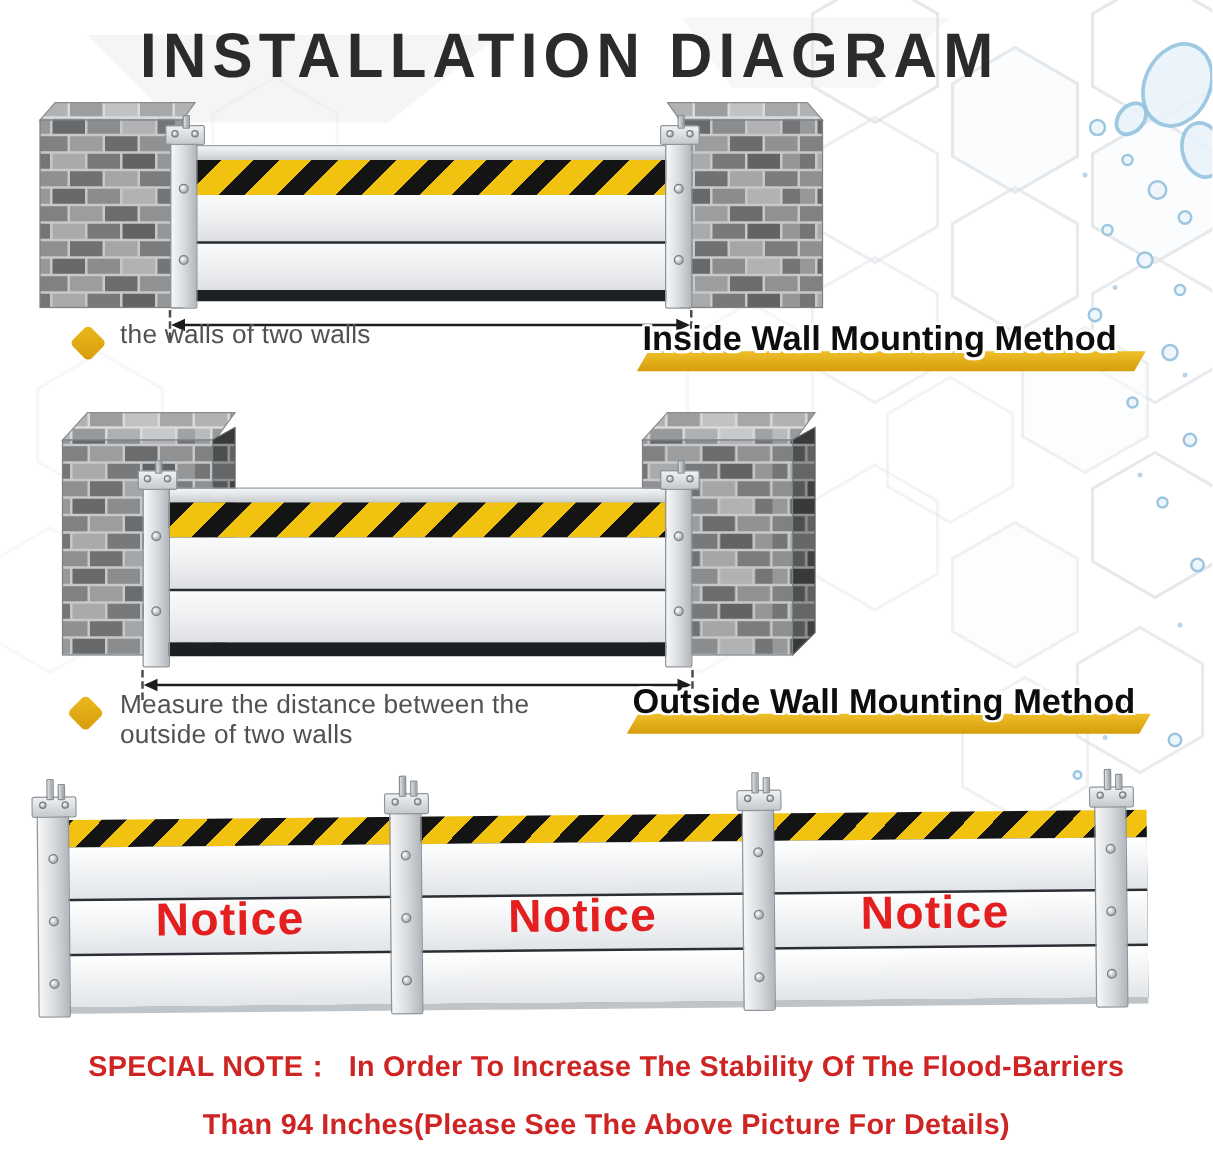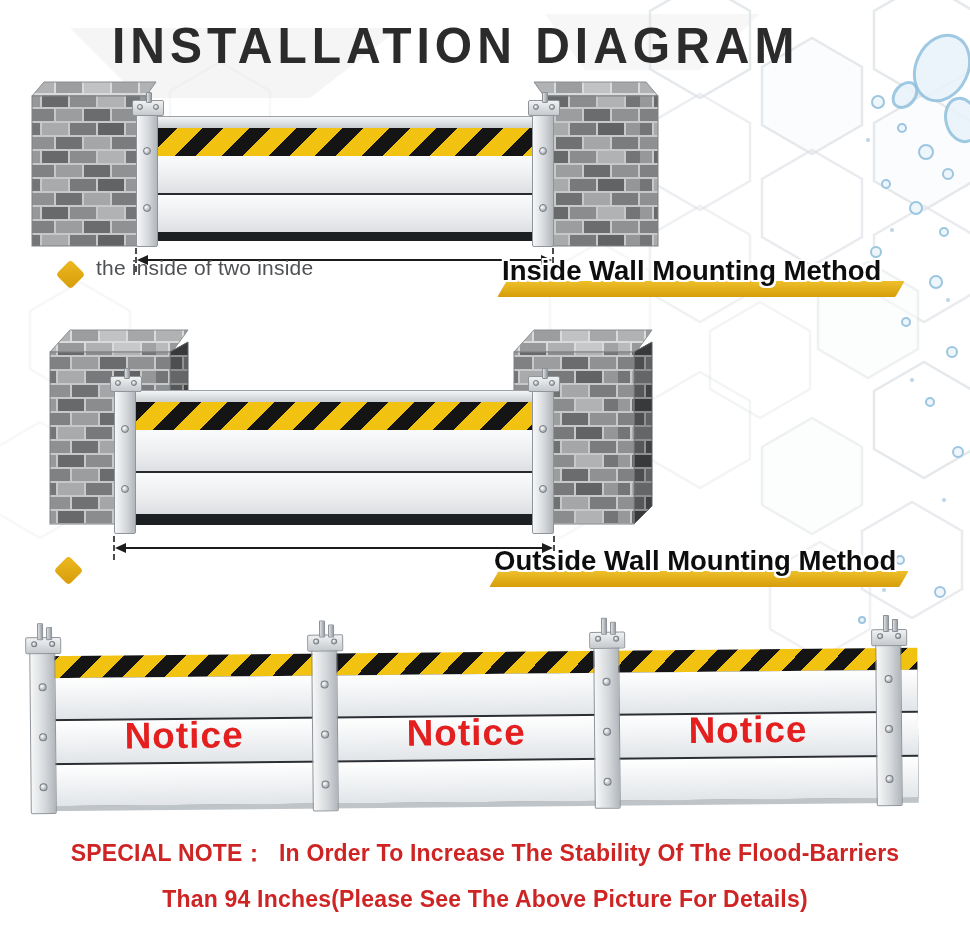--- a/index.html
+++ b/index.html
@@ -63,21 +63,21 @@
   .ah-l { left:2px;  border-width:5px 11px 5px 0; border-color:transparent #1c1c1c transparent transparent; }
   .ah-r { right:2px; border-width:5px 0 5px 11px; border-color:transparent transparent transparent #1c1c1c; }
 
   .diamond { position:absolute; width:21px; height:21px; border-radius:4px; transform:rotate(45deg);
              background:linear-gradient(135deg,#ecb91f,#d79c0b); }
   .dm1 { left:60px; top:264px; }  .dm2 { left:58px; top:560px; }
 
   .caption { position:absolute; font-size:21px; color:#4f5154; line-height:1.16; letter-spacing:.2px; }
   .c1 { left:96px; top:256px; }   .c2 { left:96px; top:552px; }
 
-  .method { position:absolute; height:46px; }
+  .method { position:absolute; height:46px;margin-left:12px; }
   .m1 { left:496px; top:254px; width:414px; }
   .m2 { left:488px; top:544px; width:426px; }
   .band { position:absolute; left:6px; right:10px; bottom:3px; height:16px;
           background:linear-gradient(#eec02b,#d69d0a); transform:skewX(-30deg); border-radius:1px; }
   .mtext { position:absolute; left:6px; top:1px; font-size:27.5px; font-weight:bold; color:#0d0d0d; white-space:nowrap;
            text-shadow:-2px -2px 0 #fff,2px -2px 0 #fff,-2px 2px 0 #fff,2px 2px 0 #fff,
                         0 -2px 0 #fff,0 2px 0 #fff,-2px 0 0 #fff,2px 0 0 #fff; }
 
   
   .lb { position:absolute; left:28px; top:628px; width:902px; height:196px; transform:rotate(-0.55deg); }
@@ -270,21 +270,21 @@
         <div class="guide guide-l"></div>
         <div class="guide guide-r"></div>
         <div class="mline"></div>
         <div class="ah ah-l"></div>
         <div class="ah ah-r"></div>
       </div>
     </div>
 
     <div class="diamond dm1"></div>
     <div class="caption c1">
-      <div>the inside of two inside</div>
+      <div>the walls of two walls</div>
     </div>
     <div class="method m1">
       <div class="band"></div>
       <div class="mtext">Inside Wall Mounting Method</div>
     </div>
 
     <div class="d2">
       <svg class="pillar" style="left:8px;top:0" width="156" height="204">
         <polygon points="26,2 144,2 128,24 6,24" fill="url(#brickTop)" stroke="#8a8d8f"></polygon>
         <polygon points="126,24 144,14 144,178 126,196" fill="url(#brickDark)" stroke="#5c5e5f"></polygon>
@@ -327,20 +327,24 @@
       <div class="measure">
         <div class="guide guide-l"></div>
         <div class="guide guide-r"></div>
         <div class="mline"></div>
         <div class="ah ah-l"></div>
         <div class="ah ah-r"></div>
       </div>
     </div>
 
     <div class="diamond dm2"></div>
+    <div class="caption c2">
+      <div>Measure the distance between the</div>
+      <div>outside of two walls</div>
+    </div>
     <div class="method m2">
       <div class="band"></div>
       <div class="mtext">Outside Wall Mounting Method</div>
     </div>
 
     <div class="lb">
       <div class="lb-hazard"></div>
       <div class="lb-boards">
         <div class="board"></div>
         <div class="board"></div>

